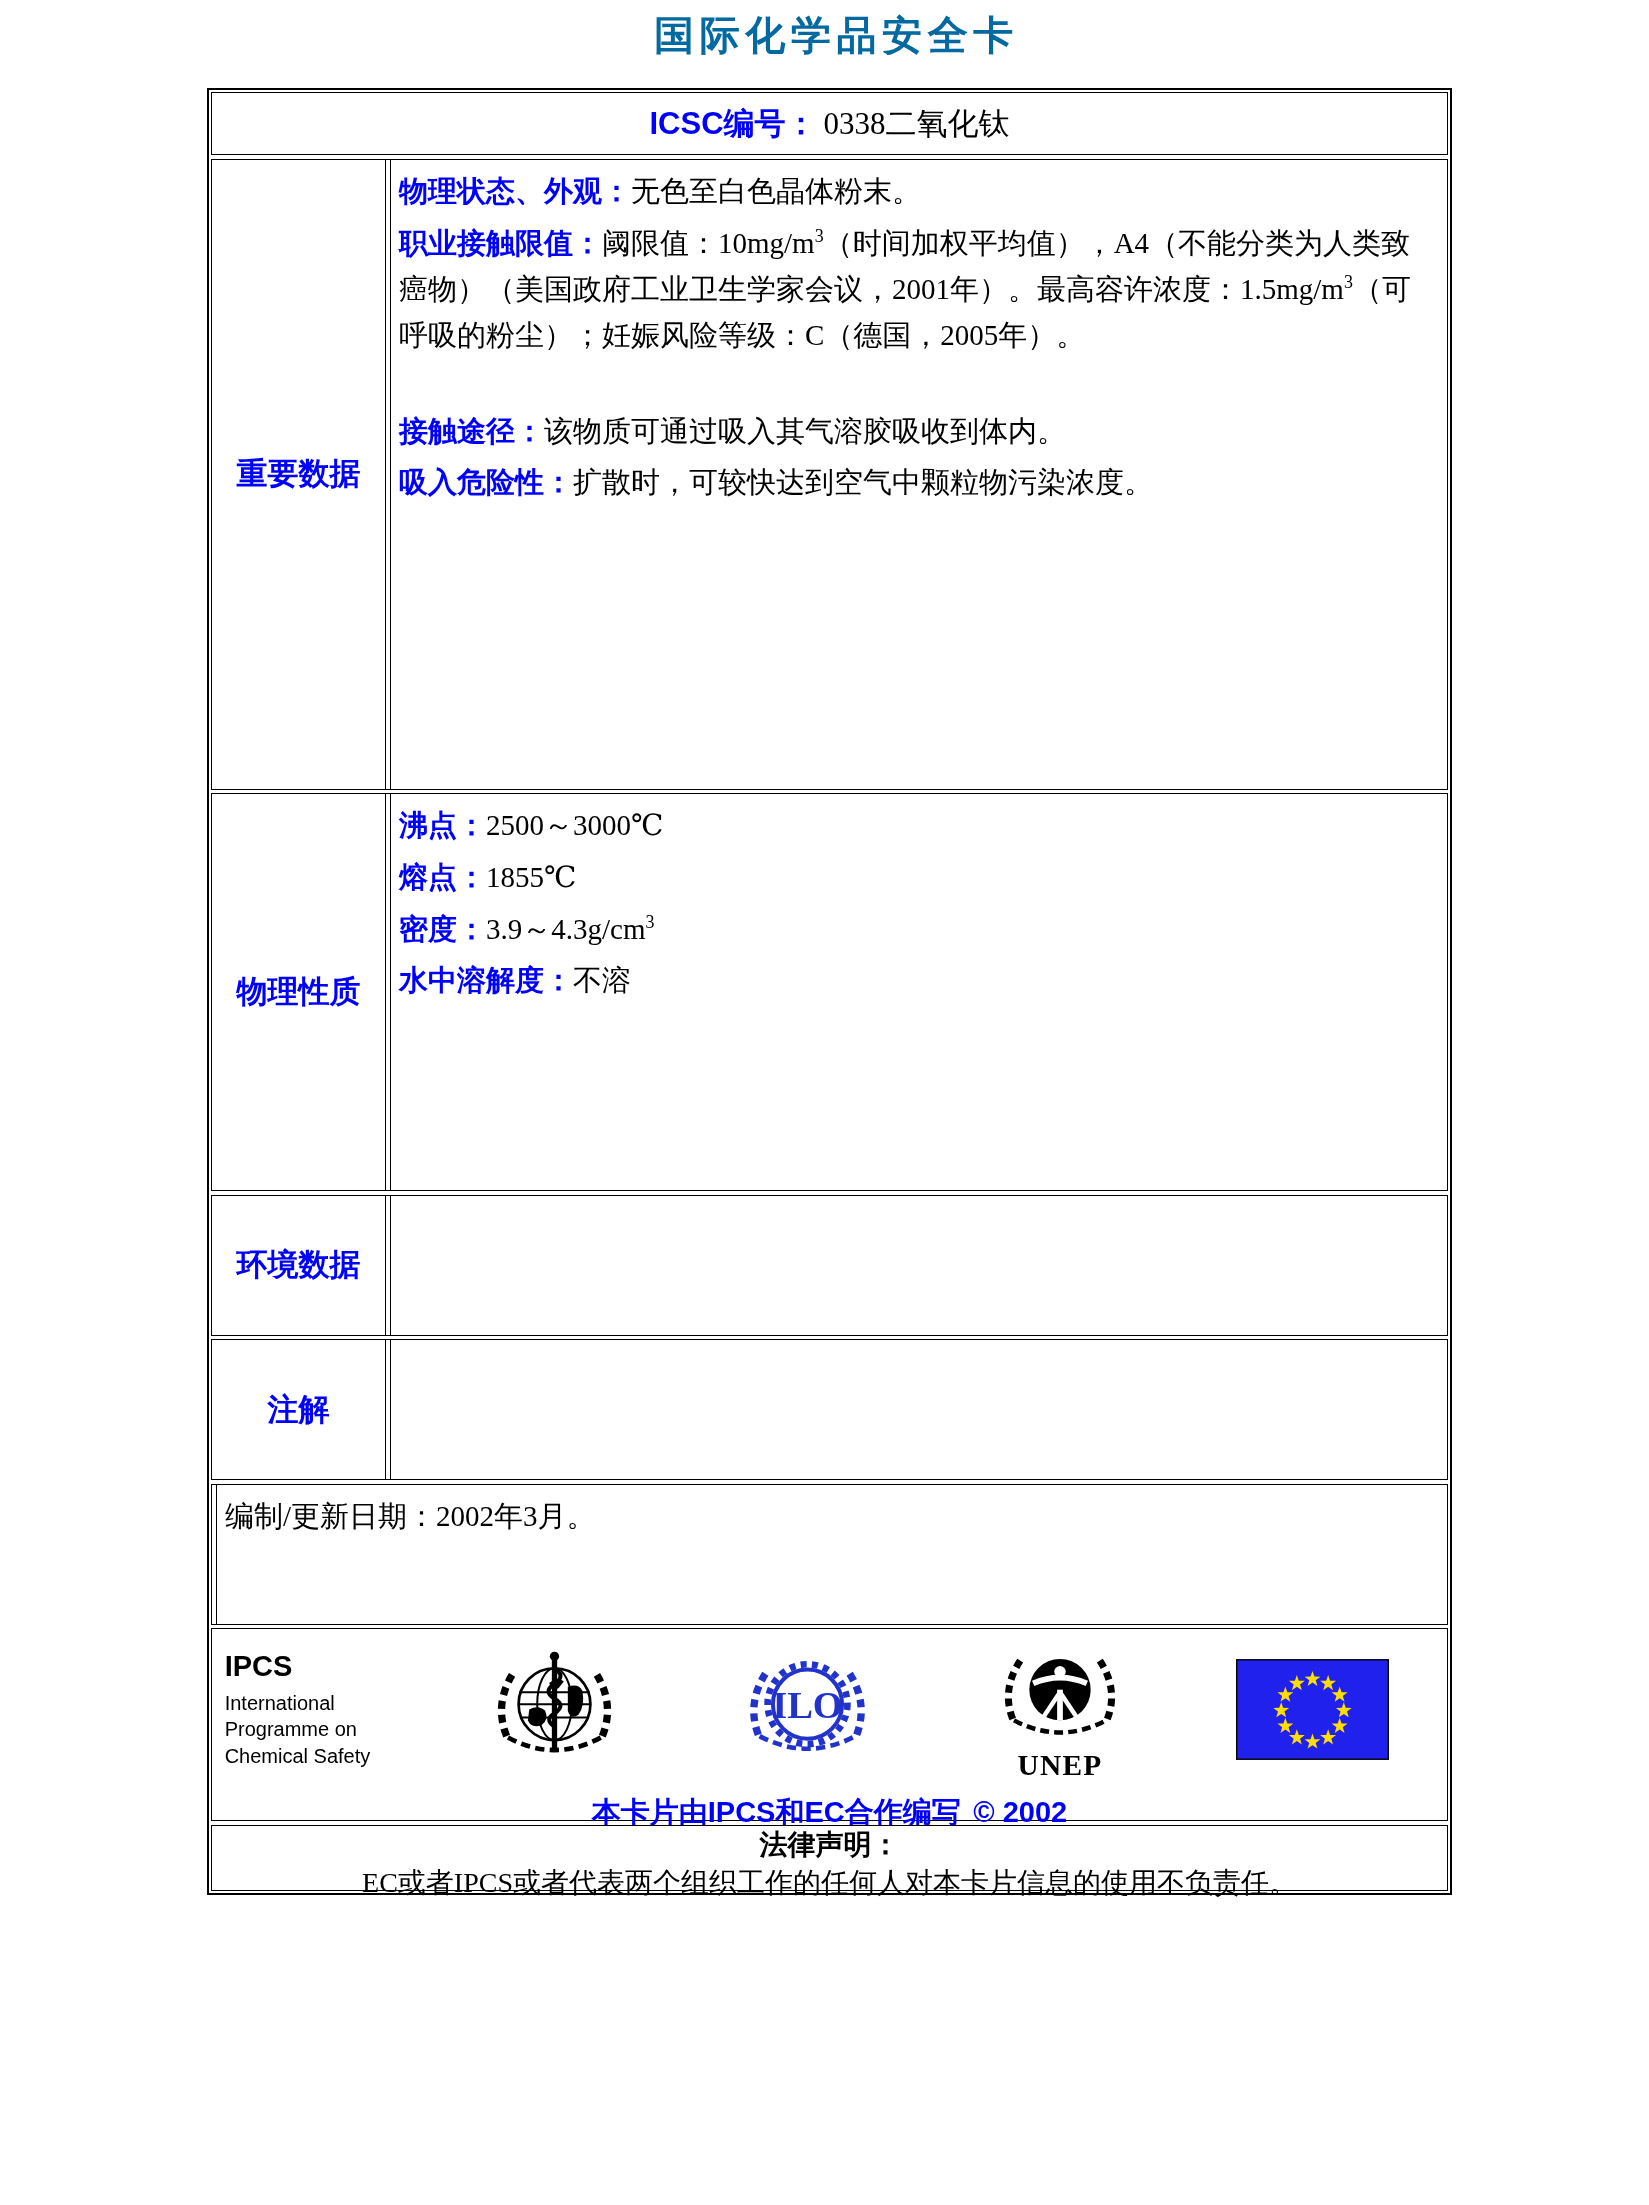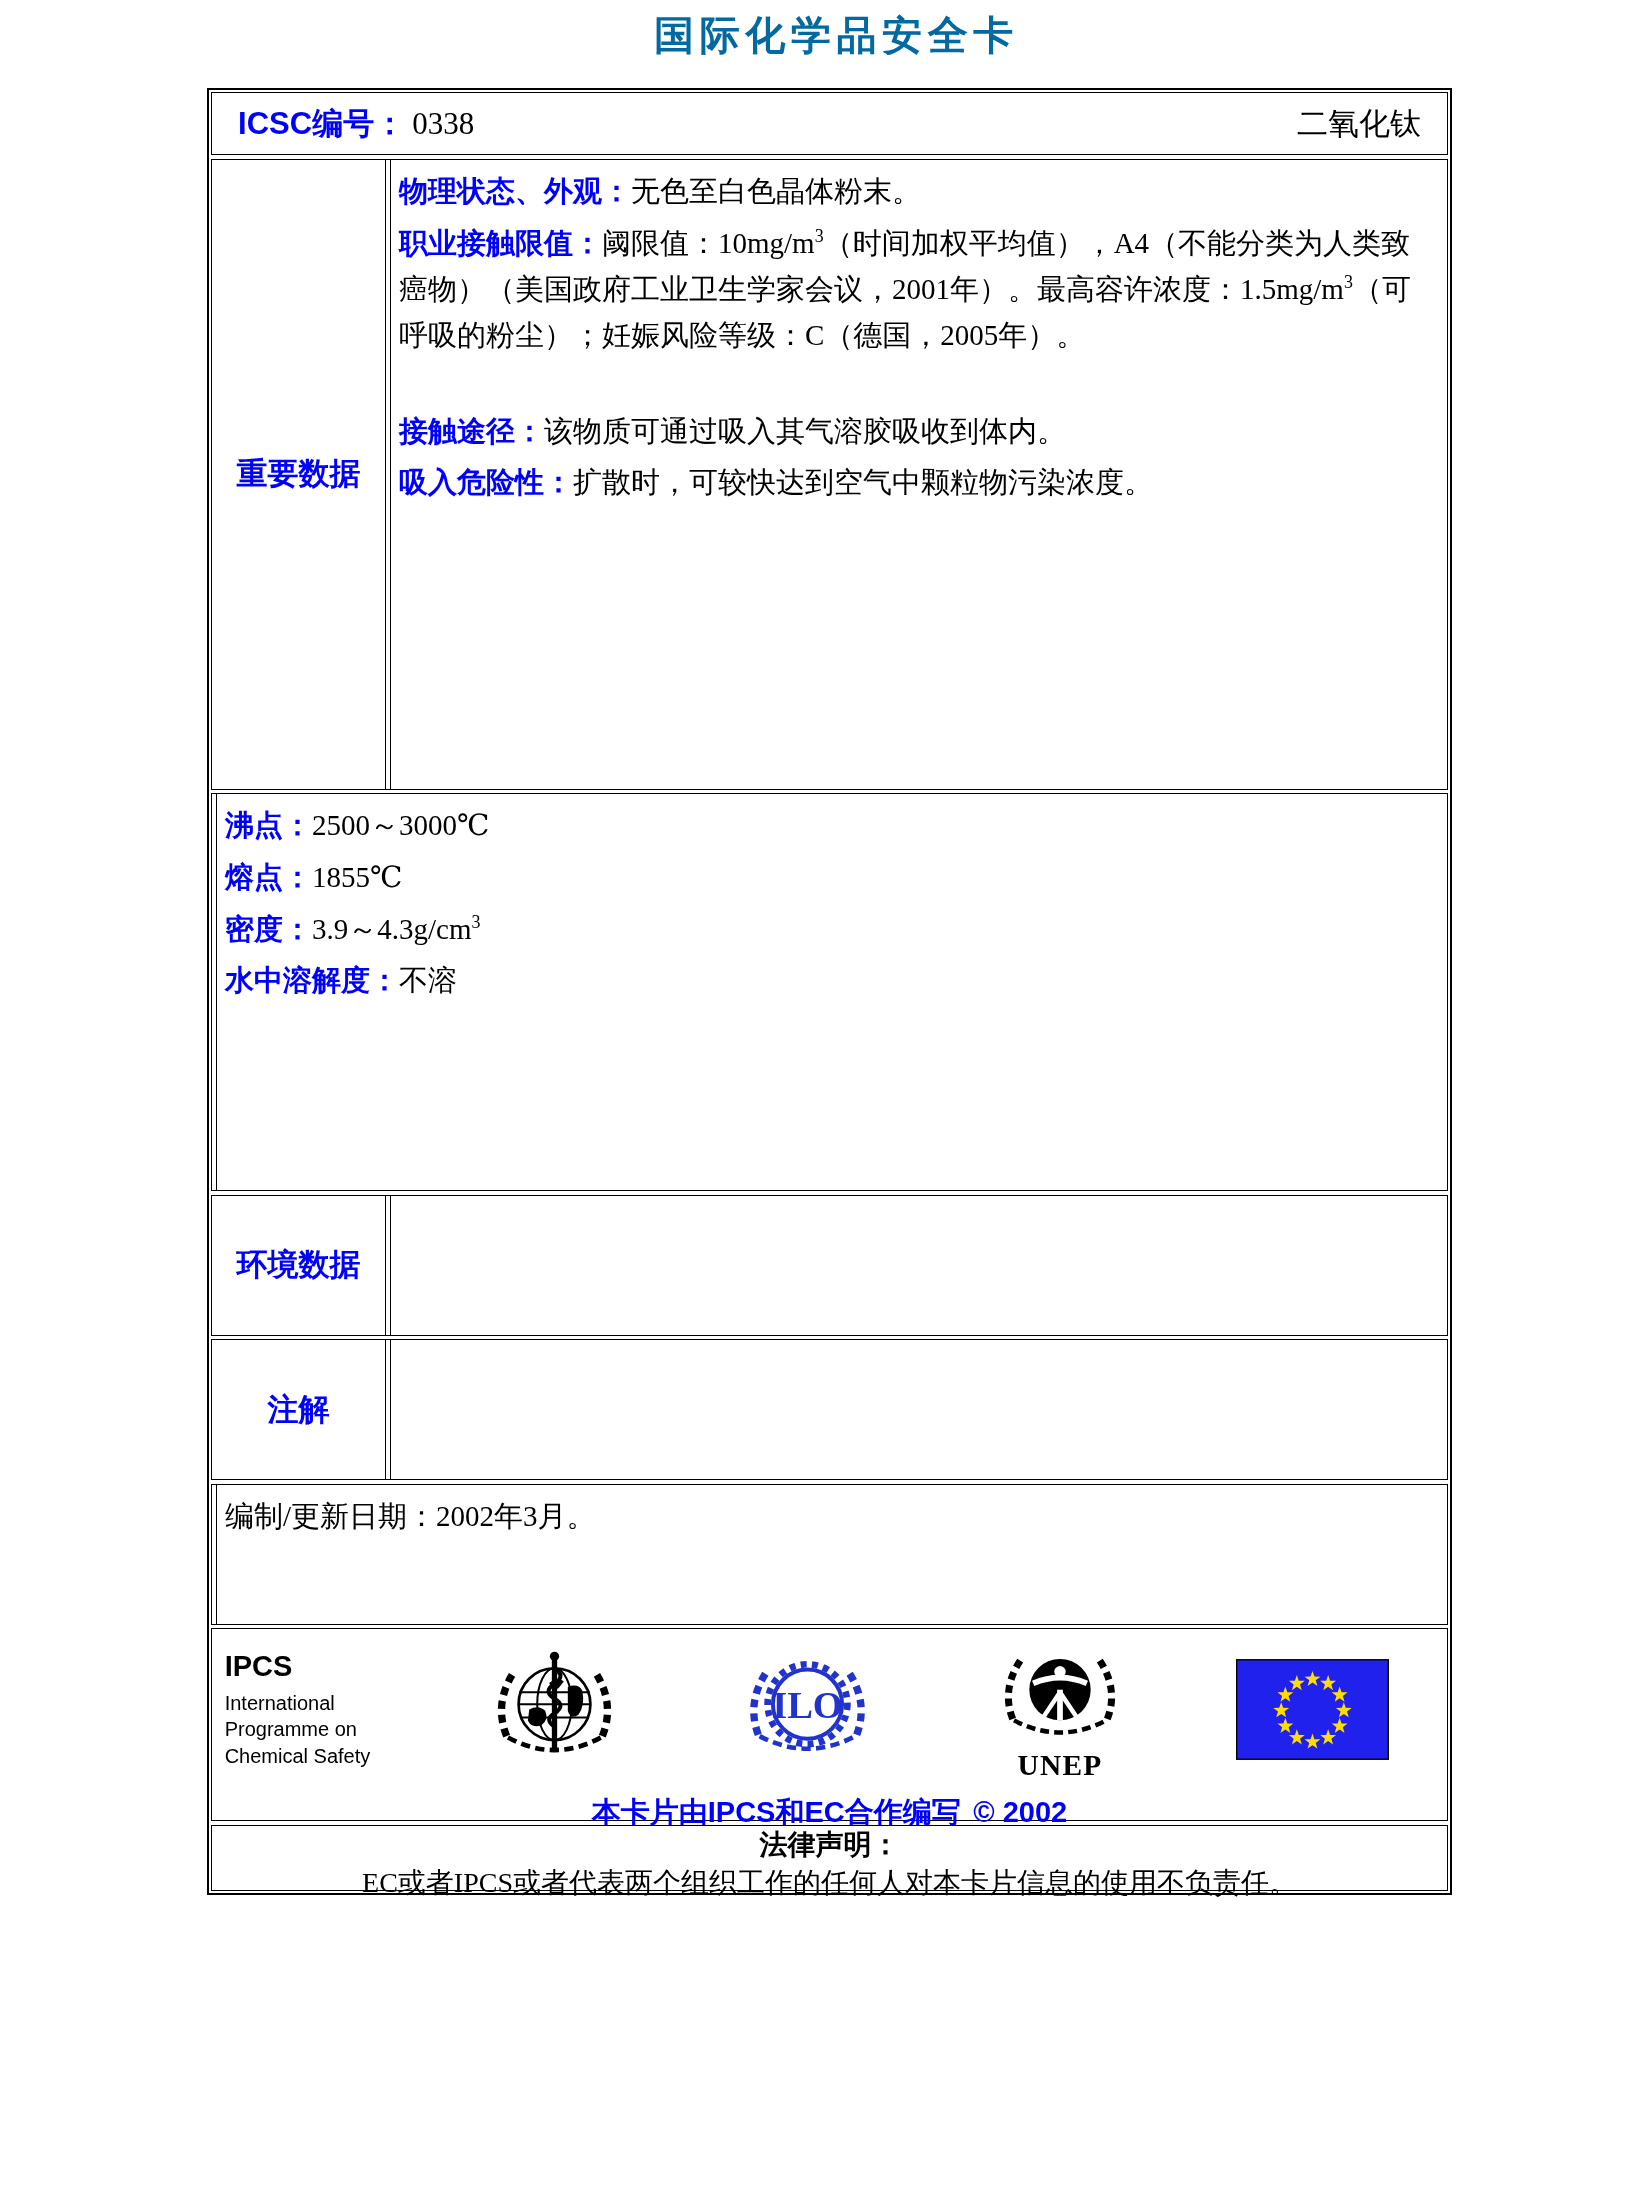--- a/index.html
+++ b/index.html
@@ -53,21 +53,21 @@
     font-weight:bold;
   }
   .val { color:#000; }
   .content-cell p { margin:0 0 5.6px 0; }
   .content-cell p.gap-after { margin-bottom:50px; }
   sup { font-size:0.62em; line-height:0; }
 
   
   .header-row {
     height:63px;
-    align-items:center; justify-content:space-between;
+    align-items:center; justify-content:center;
     padding:0 26px;
     font-size:31px;
   }
   .header-left .val { margin-left:7px; }
 
   
   .important-row { height:631px; }
   .physical-row  { height:398px; }
   .env-row       { height:141px; }
   .notes-row     { height:141px; }
@@ -137,20 +137,21 @@
     <div class="label-cell">重要数据</div>
     <div class="content-cell">
       <p><span class="lbl">物理状态、外观：</span><span class="val">无色至白色晶体粉末。</span></p>
       <p class="gap-after"><span class="lbl">职业接触限值：</span><span class="val">阈限值：10mg/m</span><sup class="val">3</sup><span class="val">（时间加权平均值），A4（不能分类为人类致癌物）（美国政府工业卫生学家会议，2001年）。最高容许浓度：1.5mg/m</span><sup class="val">3</sup><span class="val">（可呼吸的粉尘）；妊娠风险等级：C（德国，2005年）。</span></p>
       <p><span class="lbl">接触途径：</span><span class="val">该物质可通过吸入其气溶胶吸收到体内。</span></p>
       <p><span class="lbl">吸入危险性：</span><span class="val">扩散时，可较快达到空气中颗粒物污染浓度。</span></p>
     </div>
   </div>
 
   <div class="row physical-row">
+    <div class="label-cell">物理性质</div>
     <div class="content-cell">
       <p><span class="lbl">沸点：</span><span class="val">2500～3000℃</span></p>
       <p><span class="lbl">熔点：</span><span class="val">1855℃</span></p>
       <p><span class="lbl">密度：</span><span class="val">3.9～4.3g/cm</span><sup class="val">3</sup></p>
       <p><span class="lbl">水中溶解度：</span><span class="val">不溶</span></p>
     </div>
   </div>
 
   <div class="row env-row">
     <div class="label-cell">环境数据</div>

